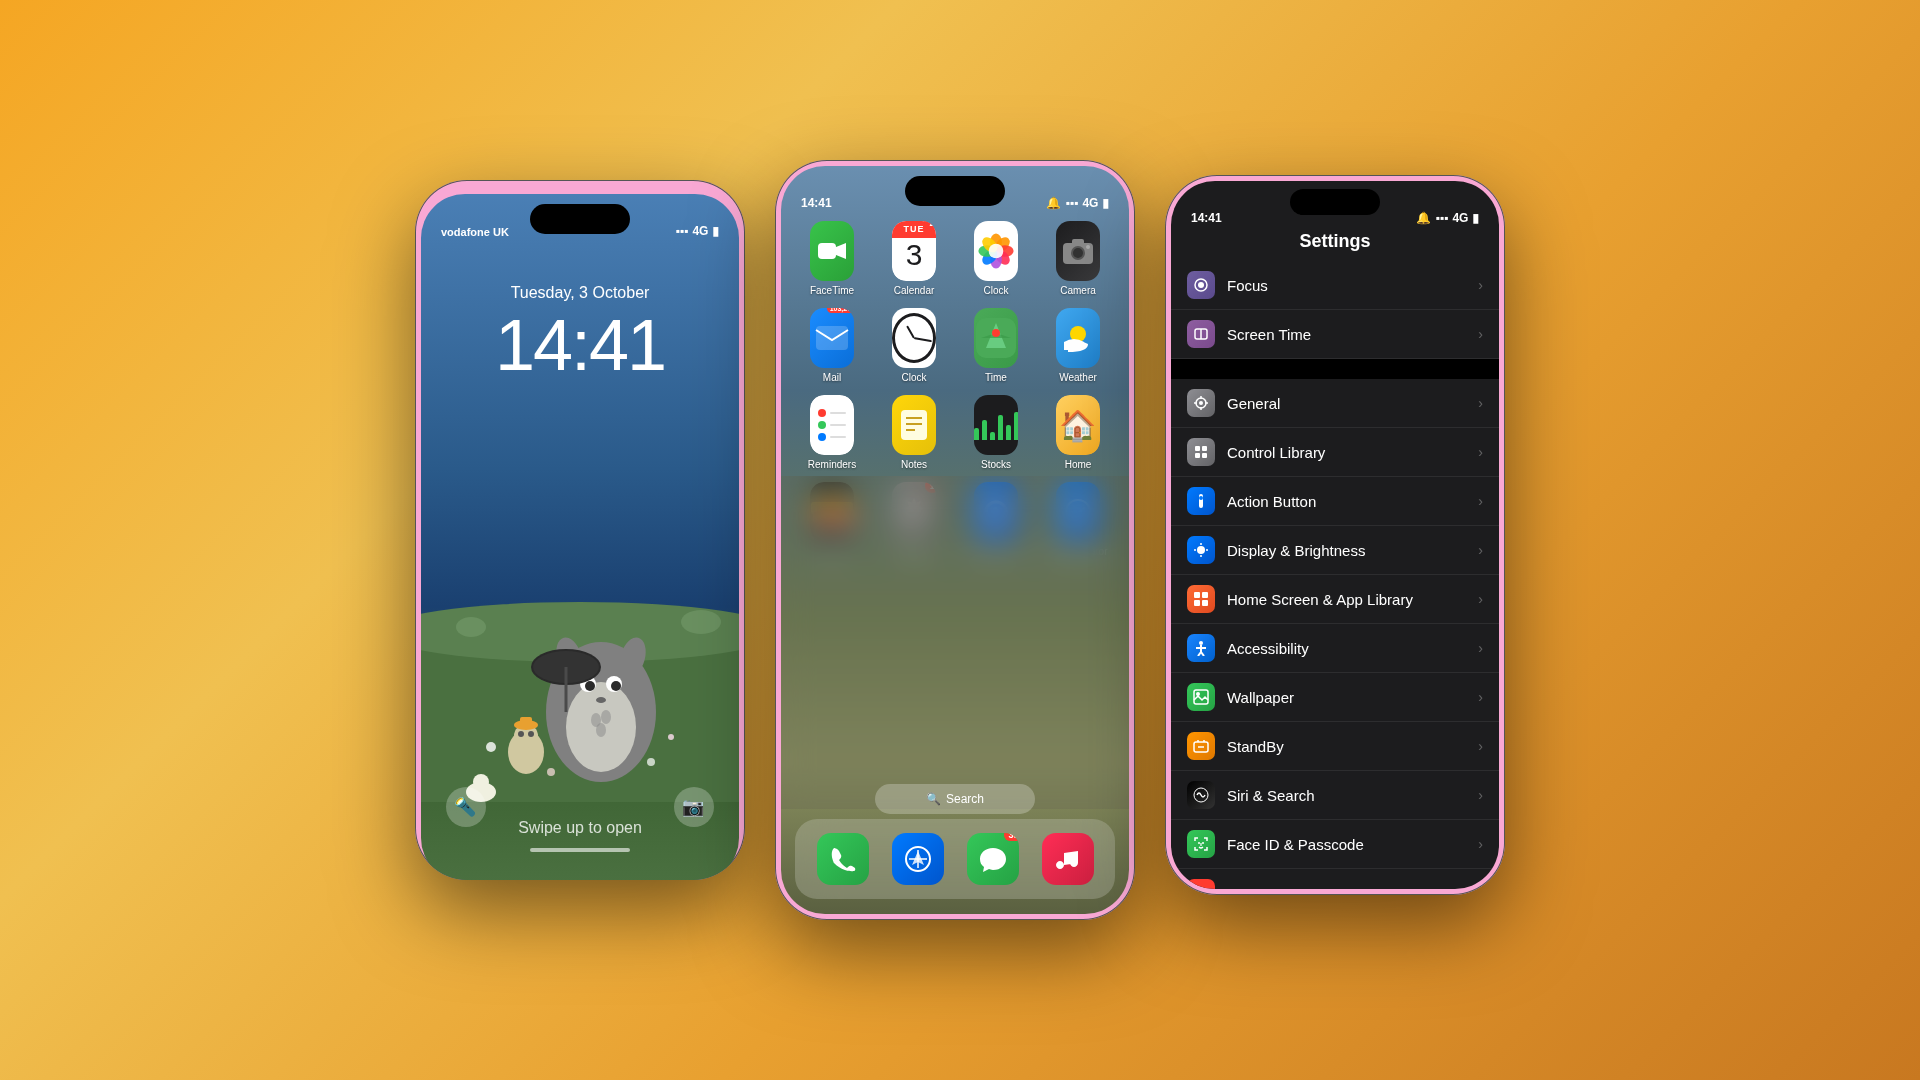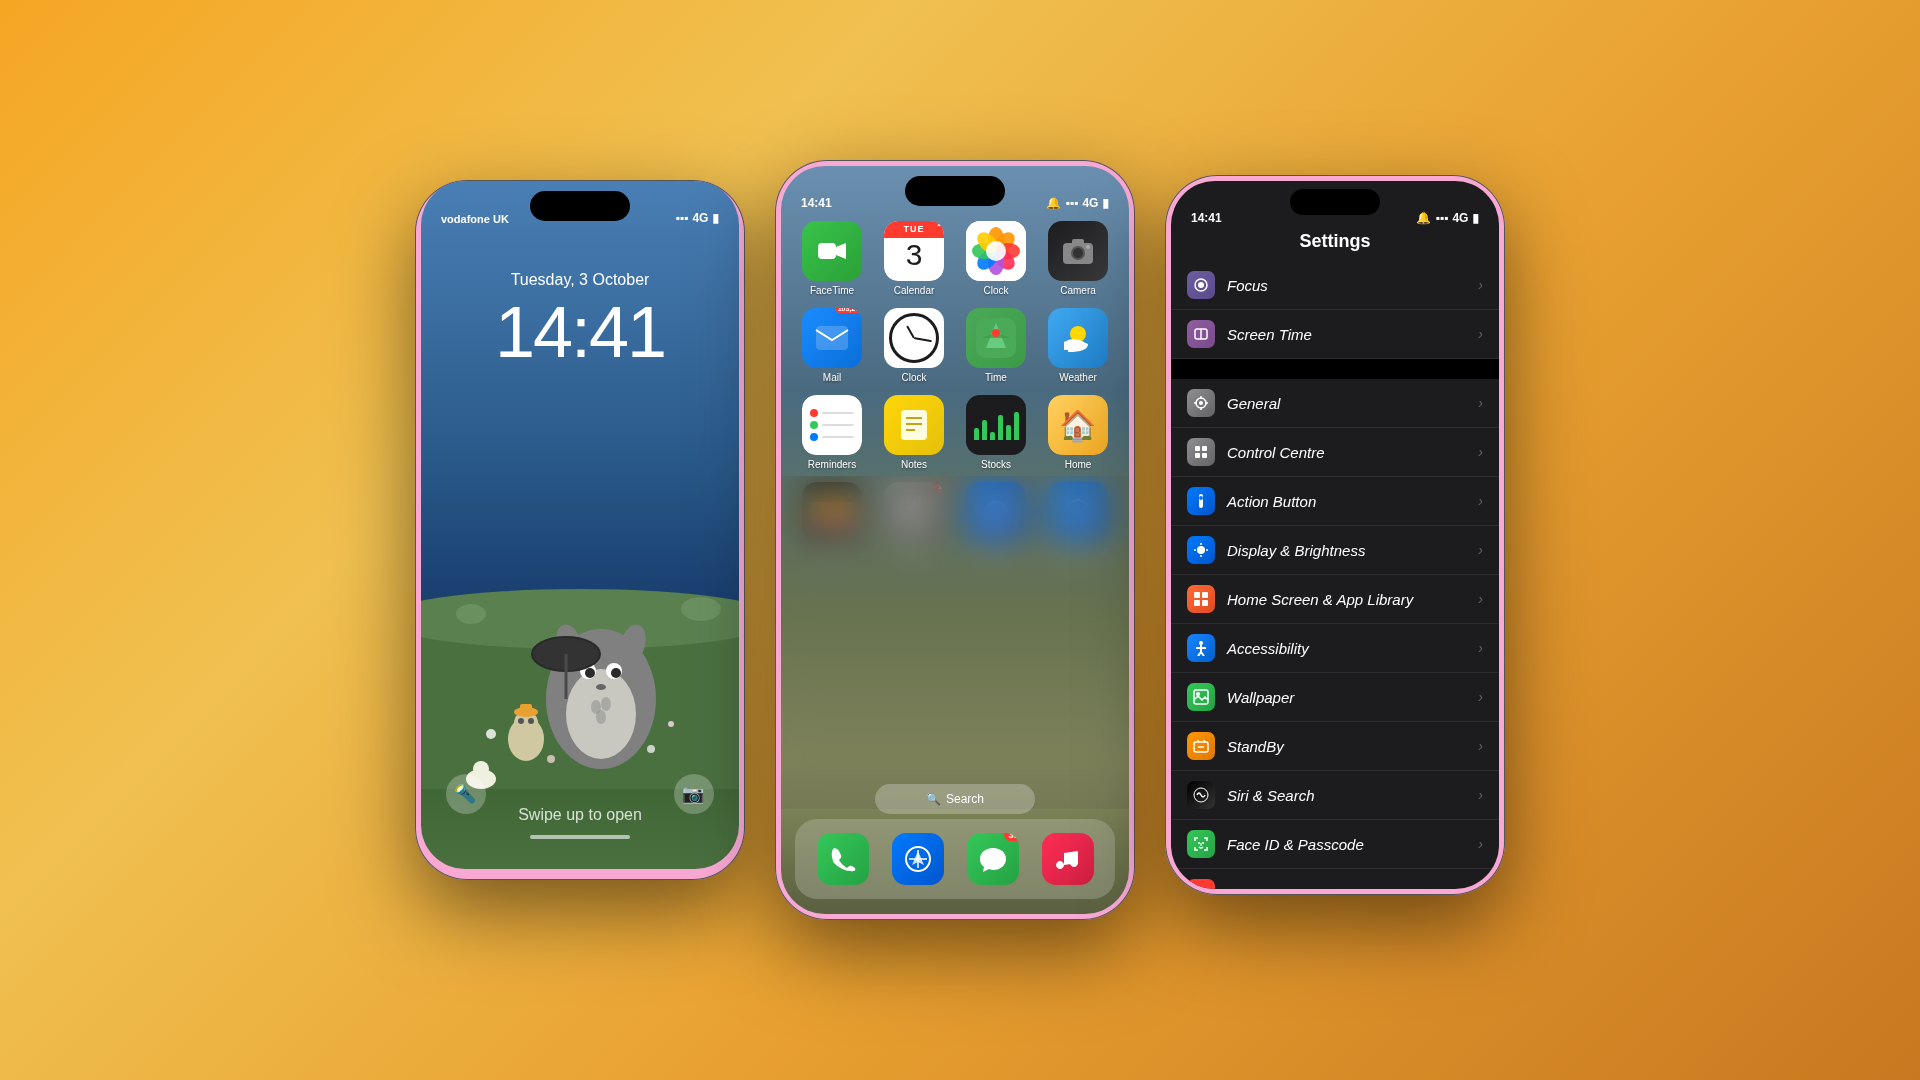--- a/index.html
+++ b/index.html
@@ -29,21 +29,21 @@
       overflow: hidden;
     }
 
     
     .phone1 {
       width: 330px;
       height: 700px;
       margin-top: -20px;
     }
     .phone1 .phone-screen {
-      top: 1px; left: 6px;
+      top: 14px; left: 6px;
       width: 318px;
       height: 688px;
     }
 
     
     .phone2 {
       width: 360px;
       height: 760px;
     }
     .phone2 .phone-screen {
@@ -211,21 +211,21 @@
       gap: 12px 8px;
     }
     .app-item {
       display: flex;
       flex-direction: column;
       align-items: center;
       gap: 4px;
       cursor: pointer;
     }
     .app-icon {
-      width: 60px;
+      width: 44px;
       height: 60px;
       border-radius: 14px;
       display: flex;
       align-items: center;
       justify-content: center;
       font-size: 28px;
       position: relative;
       overflow: hidden;
     }
     .app-label {
@@ -337,21 +337,20 @@
       font-weight: 700;
       color: white;
     }
     .settings-list {
       position: absolute;
       top: 80px;
       left: 0;
       right: 0;
       bottom: 0;
       overflow: hidden;
-      font-style: italic;
     }
     .settings-section {
       margin-bottom: 0;
     }
     .settings-item {
       display: flex;
       align-items: center;
       padding: 10px 16px;
       border-bottom: 1px solid rgba(255,255,255,0.08);
       cursor: pointer;
@@ -930,21 +929,21 @@
           </div>
           <div class="settings-item">
             <div class="settings-icon si-control">
               <svg width="16" height="16" viewBox="0 0 16 16" fill="white">
                   <rect x="2" y="2" width="5" height="5" rx="1" fill="white"></rect>
                   <rect x="9" y="2" width="5" height="5" rx="1" fill="white"></rect>
                   <rect x="2" y="9" width="5" height="5" rx="1" fill="white"></rect>
                   <rect x="9" y="9" width="5" height="5" rx="1" fill="white"></rect>
                 </svg>
             </div>
-            <span class="settings-item-text">Control Centre</span>
+            <span class="settings-item-text">Control Library</span>
             <span class="settings-chevron">›</span>
           </div>
           <div class="settings-item">
             <div class="settings-icon si-action">
               <svg width="16" height="16" viewBox="0 0 16 16" fill="white">
                   <rect x="6" y="1" width="4" height="14" rx="2" fill="white"></rect>
                   <circle cx="8" cy="5" r="2" fill="#007aff"></circle>
                 </svg>
             </div>
             <span class="settings-item-text">Action Button</span>

